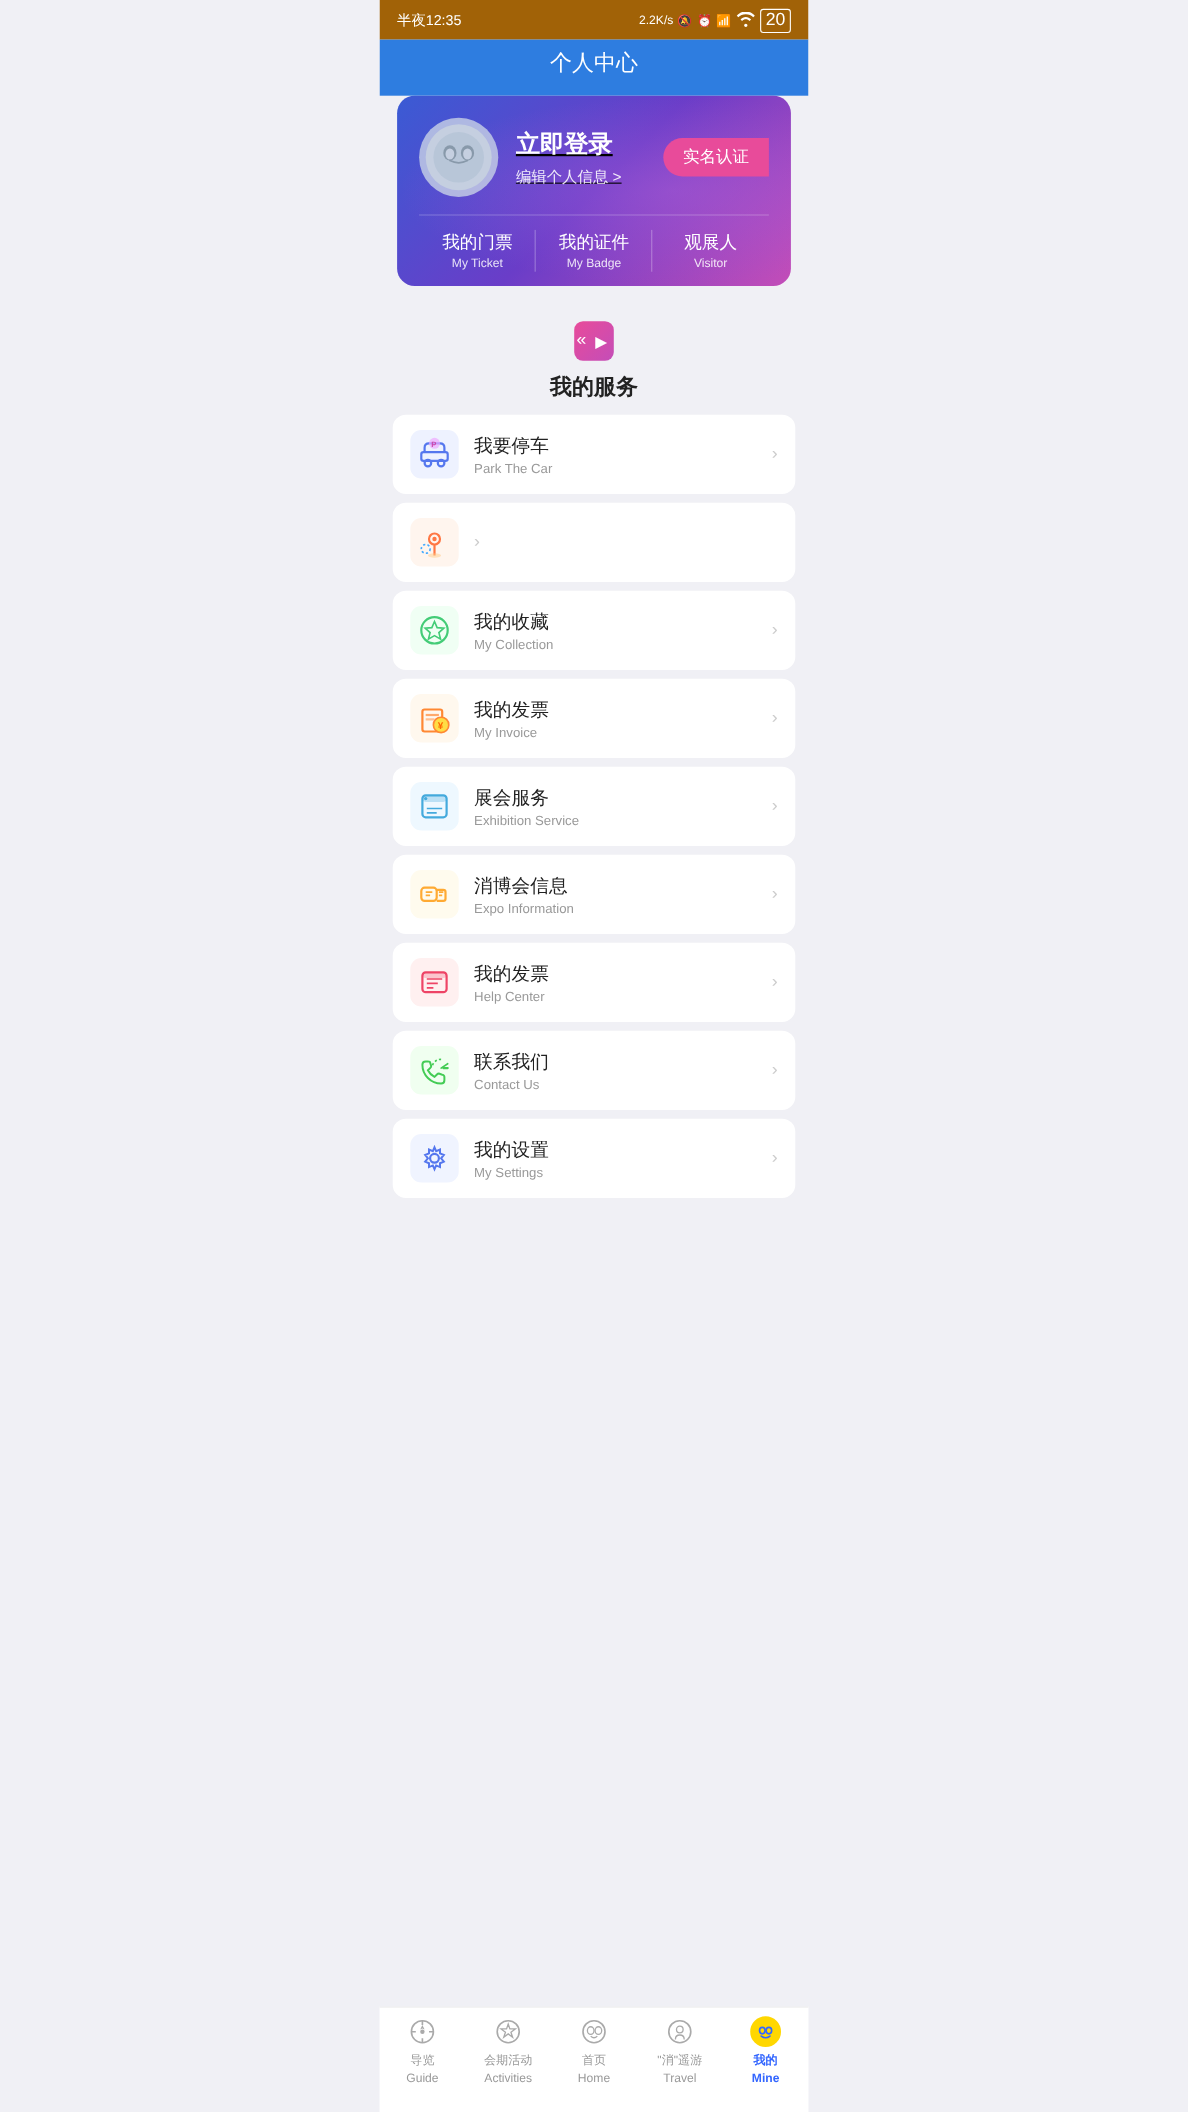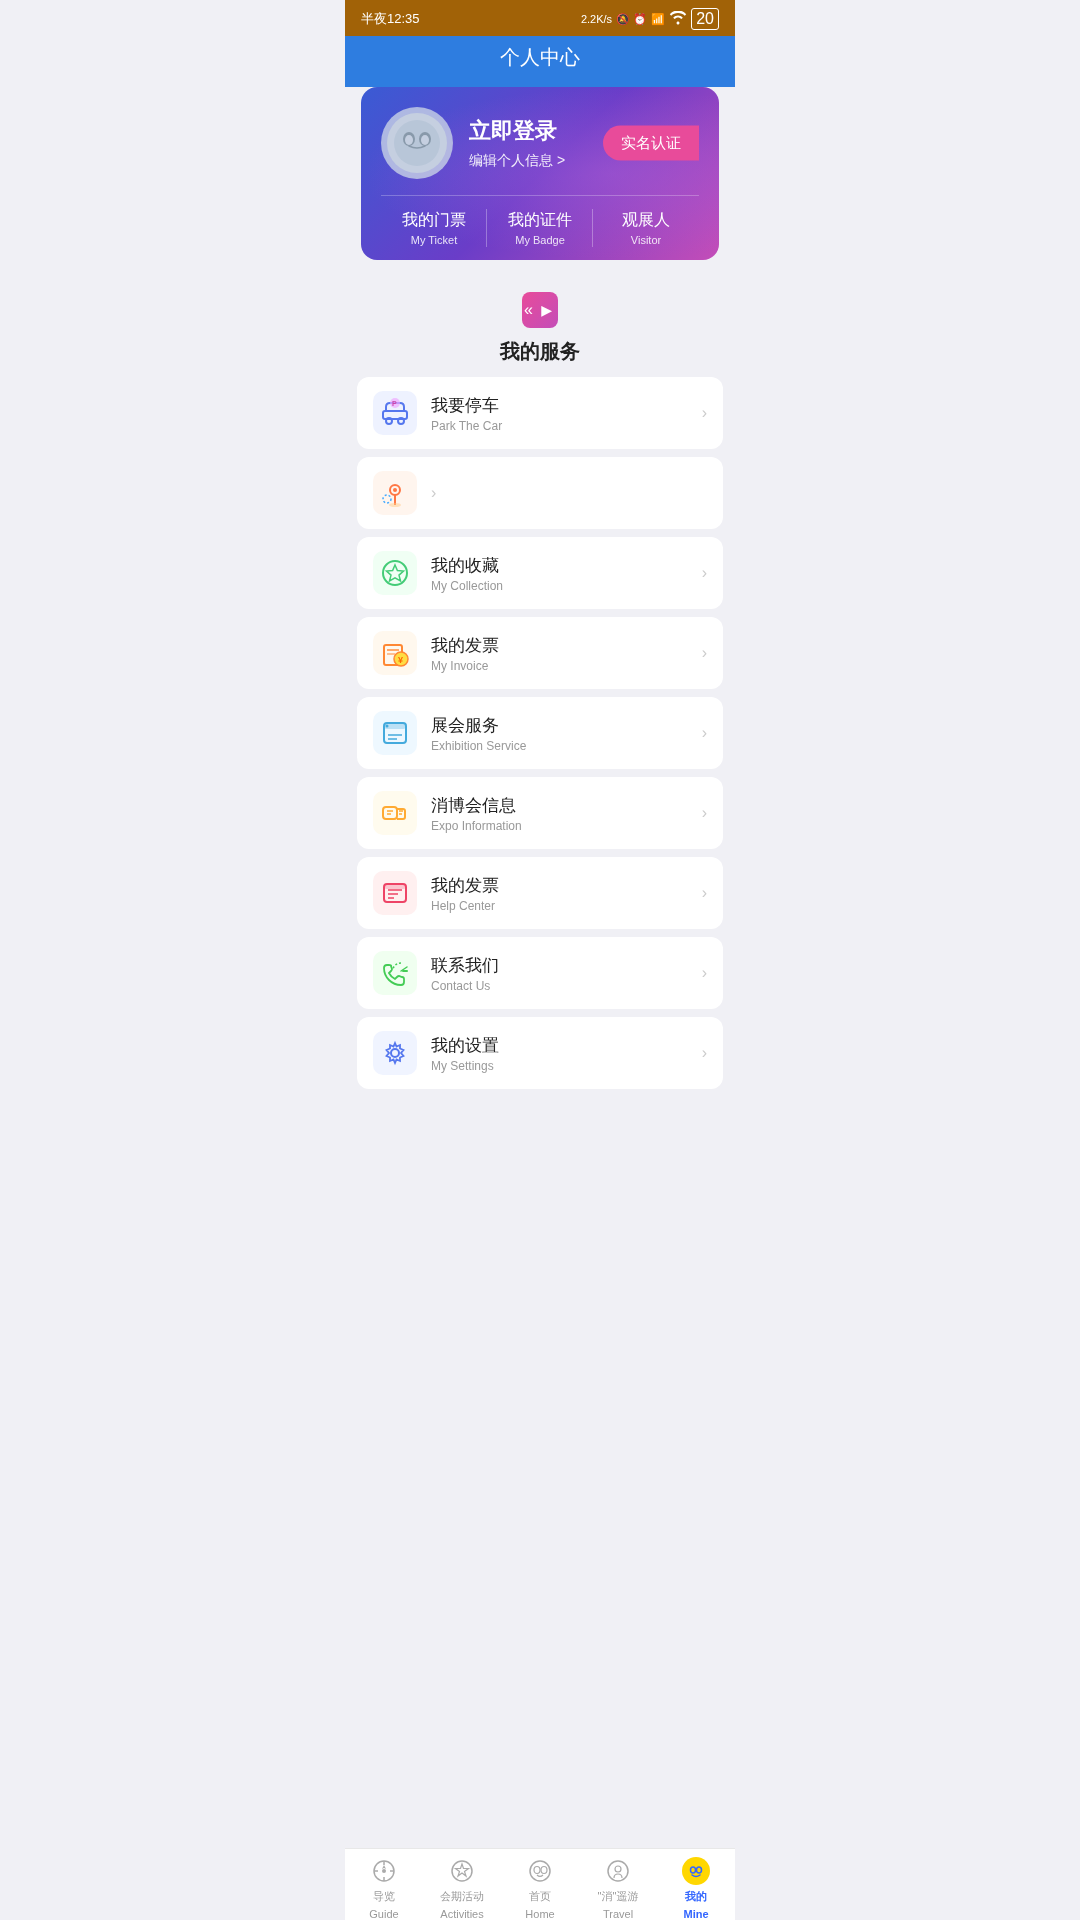--- a/index.html
+++ b/index.html
@@ -52,20 +52,21 @@
       background: radial-gradient(ellipse at 70% 50%, rgba(180,100,220,0.4) 0%, transparent 70%);
       pointer-events: none;
     }
     .profile-top {
       display: flex;
       align-items: center;
       gap: 16px;
       margin-bottom: 16px;
       position: relative;
       z-index: 1;
+      text-decoration: underline;
     }
     .avatar {
       width: 72px;
       height: 72px;
       border-radius: 50%;
       background: rgba(200,210,230,0.8);
       display: flex;
       align-items: center;
       justify-content: center;
       flex-shrink: 0;
@@ -246,21 +247,21 @@
     
     .bottom-nav {
       position: fixed;
       bottom: 0;
       left: 50%;
       transform: translateX(-50%);
       width: 390px;
       background: white;
       border-top: 1px solid #e8e8e8;
       display: flex;
-      padding: 8px 0 0;
+      padding: 8px 0 24px;
       z-index: 100;
     }
     .nav-item {
       flex: 1;
       display: flex;
       flex-direction: column;
       align-items: center;
       gap: 4px;
       cursor: pointer;
     }

